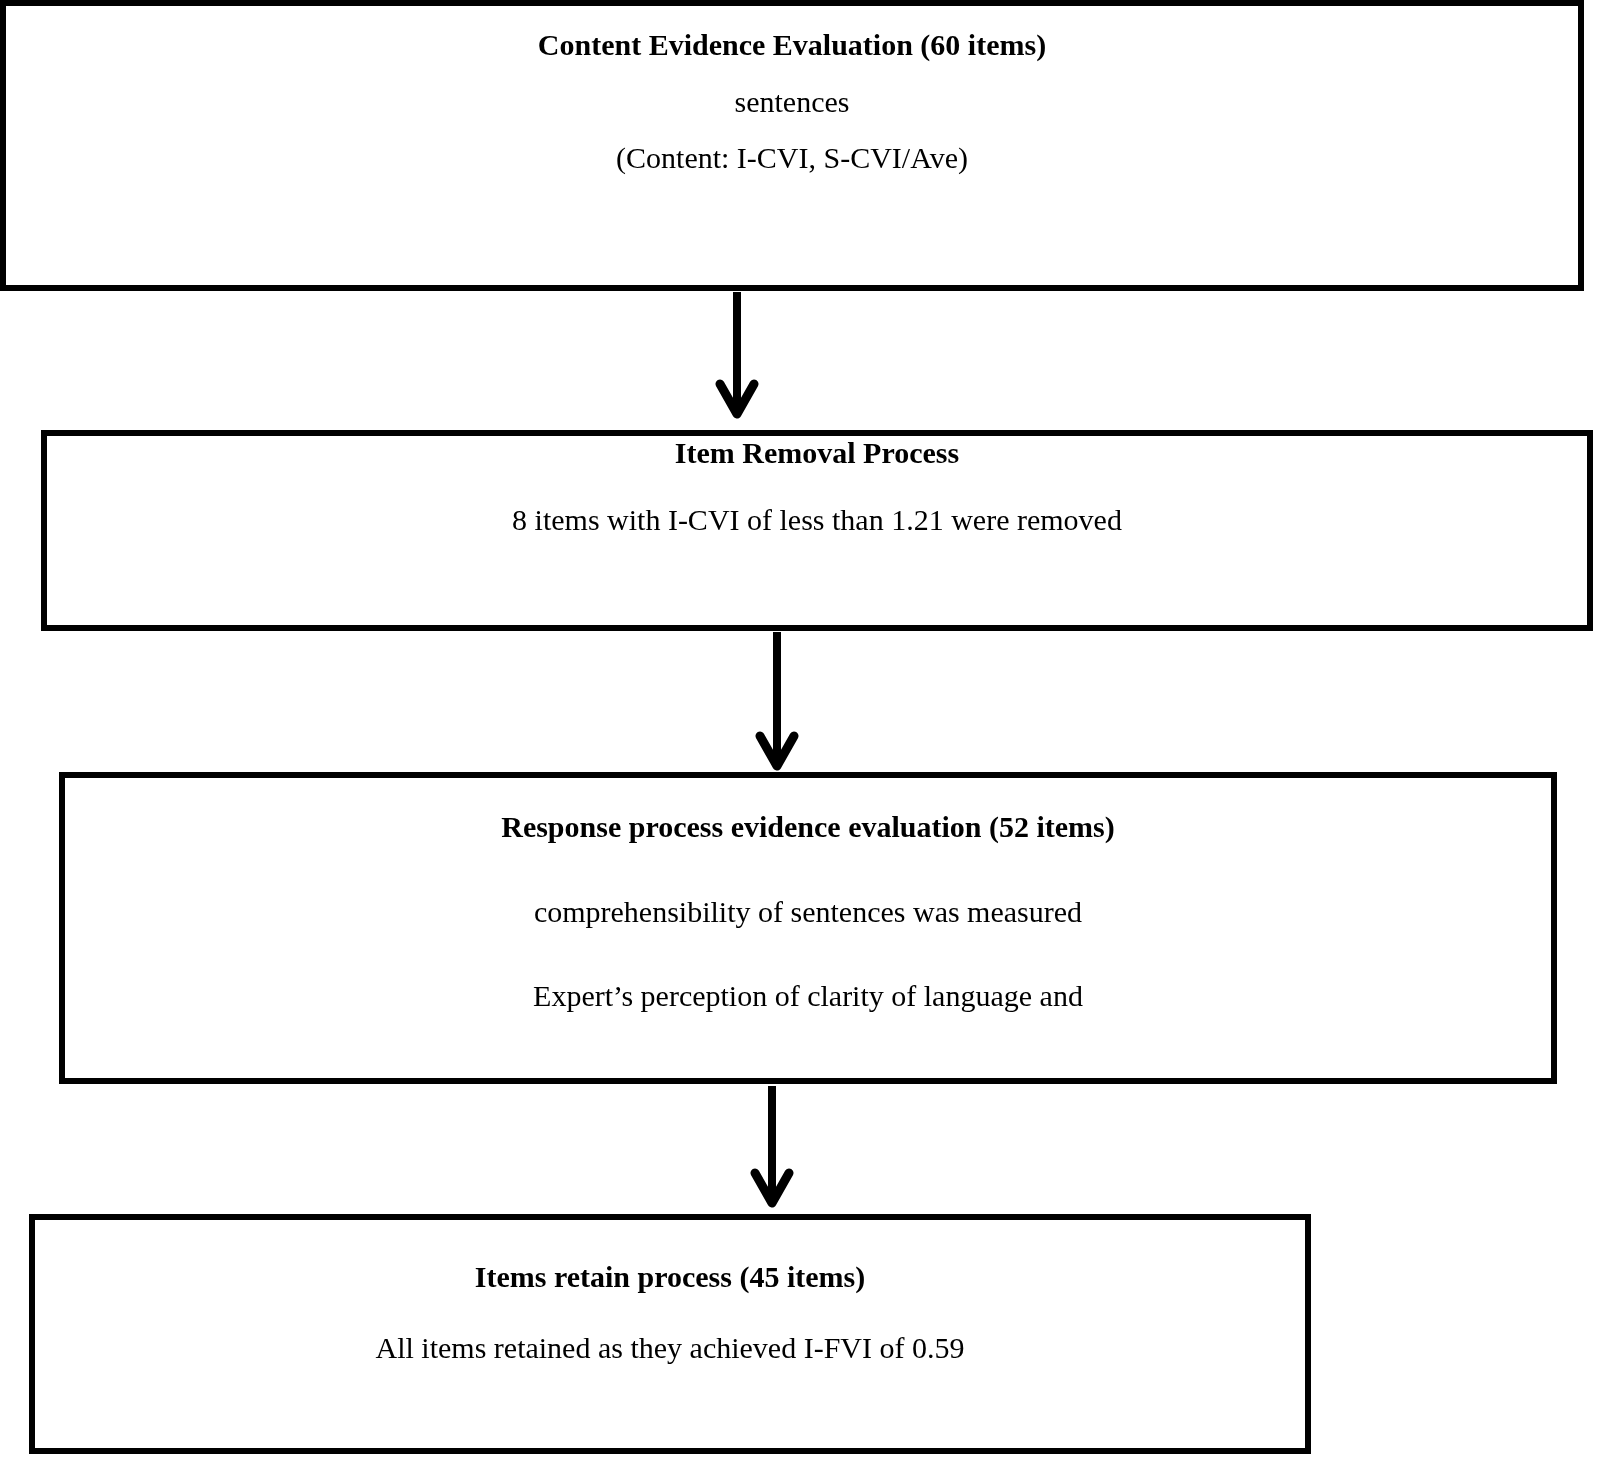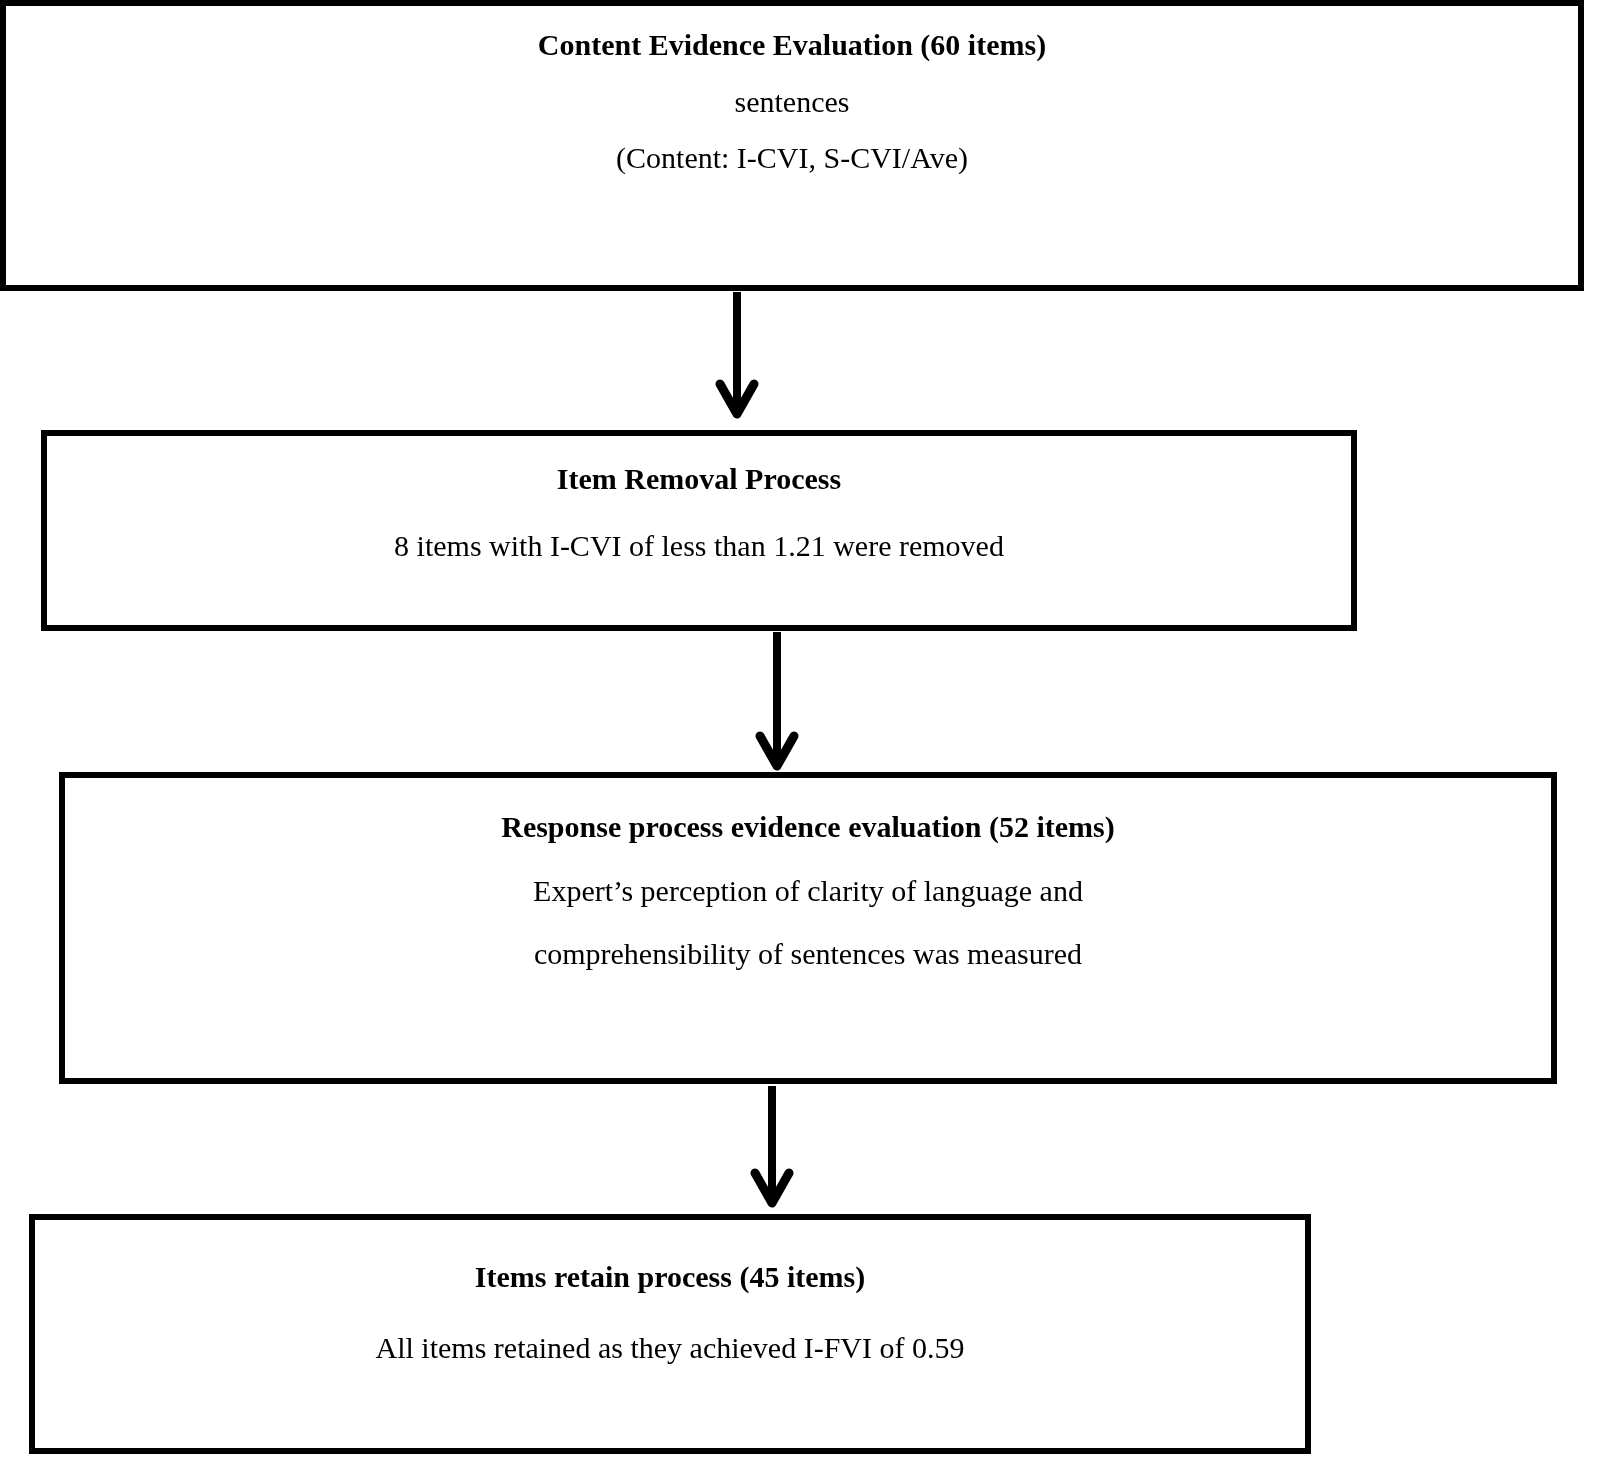--- a/index.html
+++ b/index.html
@@ -19,22 +19,22 @@
     background: #ffffff;
     display: flex;
     flex-direction: column;
     align-items: center;
     text-align: center;
     font-size: 30px;
     line-height: 1.15;
   }
   .box .box-title { font-weight: bold; }
   .box1 { left: 0px;  top: 0px;    width: 1584px; height: 291px; padding-top: 22px; row-gap: 22px; }
-  .box2 { left: 41px; top: 430px;  width: 1316px; height: 201px; padding-top: 26px; row-gap: 32px; }
-  .box3 { left: 59px; top: 772px;  width: 1498px; height: 312px; padding-top: 32px; row-gap: 29px; }
+  .box2 { left: 41px; top: 430px;  width: 1552px; height: 201px; row-gap: 32px; }
+  .box3 { left: 59px; top: 772px;  width: 1498px; height: 312px; padding-top: 32px; row-gap: 50px; }
   .box4 { left: 29px; top: 1214px; width: 1282px; height: 240px; padding-top: 40px; row-gap: 36px; }
   .arrow { position: absolute; display: block; }
   .arrow1 { left: 715px; top: 292px; }
   .arrow2 { left: 755px; top: 632px; }
   .arrow3 { left: 750px; top: 1086px; }
   .arrow line, .arrow polyline {
     stroke: #000000;
     fill: none;
     stroke-linecap: round;
     stroke-linejoin: round;
@@ -63,22 +63,22 @@
     <div class="box-line">8 items with I-CVI of less than 1.21 were removed</div>
   </section>
 
   <svg class="arrow arrow2" width="44" height="140" viewBox="0 0 44 140" aria-hidden="true">
     <line x1="22" y1="0" x2="22" y2="130"></line>
     <polyline points="5,104 22,134 39,104"></polyline>
   </svg>
 
   <section class="box box3">
     <div class="box-title">Response process evidence evaluation (52 items)</div>
+    <div class="box-line">comprehensibility of sentences was measured</div>
     <div class="box-line">Expert’s perception of clarity of language and</div>
-    <div class="box-line">comprehensibility of sentences was measured</div>
   </section>
 
   <svg class="arrow arrow3" width="44" height="123" viewBox="0 0 44 123" aria-hidden="true">
     <line x1="22" y1="0" x2="22" y2="113"></line>
     <polyline points="5,87 22,117 39,87"></polyline>
   </svg>
 
   <section class="box box4">
     <div class="box-title">Items retain process (45 items)</div>
     <div class="box-line">All items retained as they achieved I-FVI of 0.59</div>

